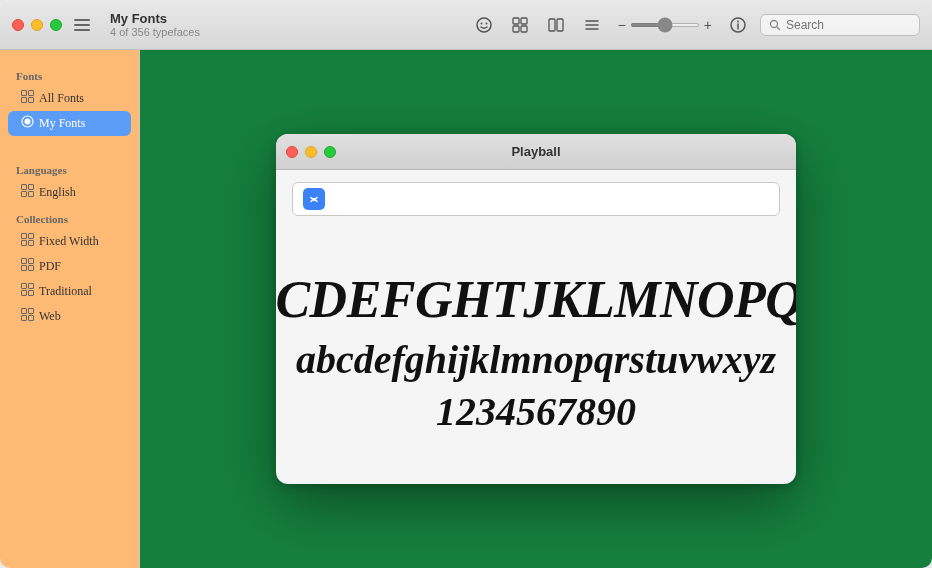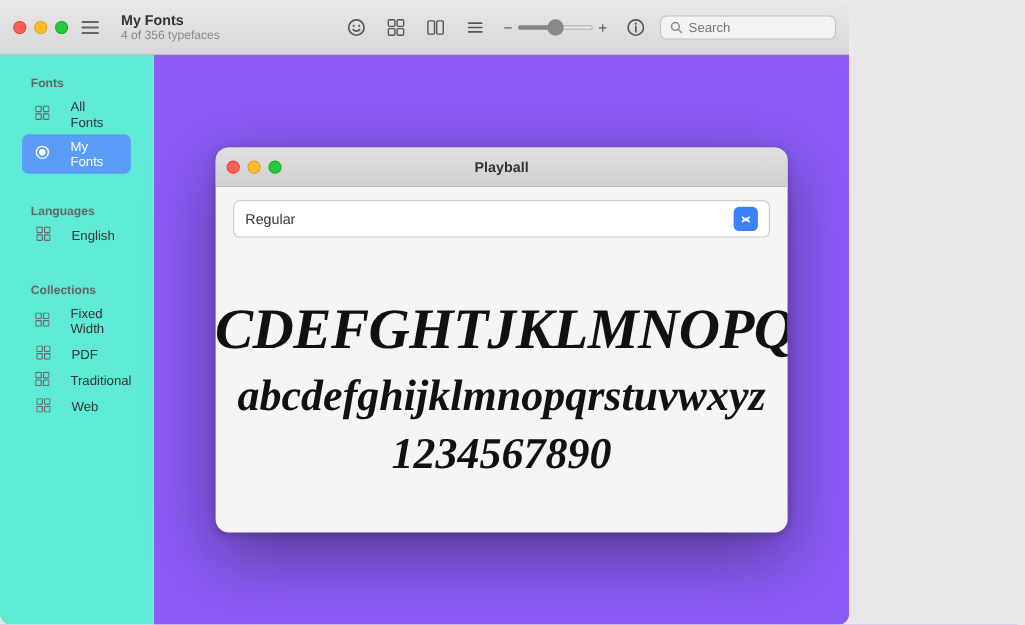--- a/index.html
+++ b/index.html
@@ -7,21 +7,21 @@
       font-family: -apple-system, BlinkMacSystemFont, 'Helvetica Neue', Arial, sans-serif;
       background: #e8e8e8;
       width: 932px;
       height: 568px;
       overflow: hidden;
       display: flex;
       flex-direction: column;
     }
 
     .app-window {
-      width: 772px;
+      width: 932px;
       height: 568px;
       display: flex;
       flex-direction: column;
       background: #f5f5f5;
       border-radius: 10px;
       overflow: hidden;
     }
 
     
     .title-bar {
@@ -148,40 +148,41 @@
     
     .main-content {
       display: flex;
       flex: 1;
       overflow: hidden;
     }
 
     
     .sidebar {
       width: 140px;
-      background: #5eead4;
+      background: #fdba74;
       border-right: 1px solid #c8c8c8;
-      padding: 12px 16px;
+      padding: 12px 4px;
       flex-shrink: 0;
       overflow-y: auto;
+      font-family: Liberation Serif, serif;
     }
 
     .sidebar-section-label {
       font-size: 11px;
       font-weight: 700;
       color: #666;
       padding: 8px 12px 4px;
       text-transform: none;
       letter-spacing: 0;
     }
 
     .sidebar-item {
       display: flex;
       align-items: center;
-      gap: 19px;
+      gap: 5px;
       padding: 4px 12px;
       font-size: 12px;
       color: #333;
       cursor: pointer;
       border-radius: 6px;
       margin: 0 4px;
     }
 
     .sidebar-item.active {
       background: #5b9cf6;
@@ -195,21 +196,21 @@
     .sidebar-icon {
       font-size: 12px;
       color: #666;
       width: 14px;
       text-align: center;
     }
 
     
     .content-area {
       flex: 1;
-      background: #8b5cf6;
+      background: #15803d;
       position: relative;
       display: flex;
       align-items: center;
       justify-content: center;
     }
 
     
     .modal-overlay {
       position: absolute;
       inset: 0;
@@ -462,21 +463,21 @@
           <svg width="13" height="13" viewBox="0 0 13 13" fill="none">
             <rect x="0.5" y="0.5" width="5" height="5" rx="0.5" stroke="#666" stroke-width="1"></rect>
             <rect x="7.5" y="0.5" width="5" height="5" rx="0.5" stroke="#666" stroke-width="1"></rect>
             <rect x="0.5" y="7.5" width="5" height="5" rx="0.5" stroke="#666" stroke-width="1"></rect>
             <rect x="7.5" y="7.5" width="5" height="5" rx="0.5" stroke="#666" stroke-width="1"></rect>
           </svg>
         </span>
         <span>English</span>
       </div>
 
-      <div class="sidebar-section-label" style="margin-top:24px;">Collections</div>
+      <div class="sidebar-section-label" style="margin-top:0;">Collections</div>
       <div class="sidebar-item">
         <span class="sidebar-icon">
           <svg width="13" height="13" viewBox="0 0 13 13" fill="none">
             <rect x="0.5" y="0.5" width="5" height="5" rx="0.5" stroke="#666" stroke-width="1"></rect>
             <rect x="7.5" y="0.5" width="5" height="5" rx="0.5" stroke="#666" stroke-width="1"></rect>
             <rect x="0.5" y="7.5" width="5" height="5" rx="0.5" stroke="#666" stroke-width="1"></rect>
             <rect x="7.5" y="7.5" width="5" height="5" rx="0.5" stroke="#666" stroke-width="1"></rect>
           </svg>
         </span>
         <span>Fixed Width</span>
@@ -526,21 +527,20 @@
               <div class="traffic-light tl-close"></div>
               <div class="traffic-light tl-min"></div>
               <div class="traffic-light tl-max"></div>
             </div>
             <span class="modal-title">Playball</span>
           </div>
 
           <div class="modal-body">
 
             <div class="style-selector">
-              <span>Regular</span>
               <div class="style-selector-arrow">
                 <svg width="10" height="10" viewBox="0 0 10 10" fill="none">
                   <path d="M2 3.5L5 6.5L8 3.5" stroke="white" stroke-width="1.5" stroke-linecap="round" stroke-linejoin="round"></path>
                   <path d="M2 6.5L5 3.5L8 6.5" stroke="white" stroke-width="1.5" stroke-linecap="round" stroke-linejoin="round" transform="translate(0,1)"></path>
                 </svg>
               </div>
             </div>
 
             <div class="font-preview">
               <div class="preview-text">

